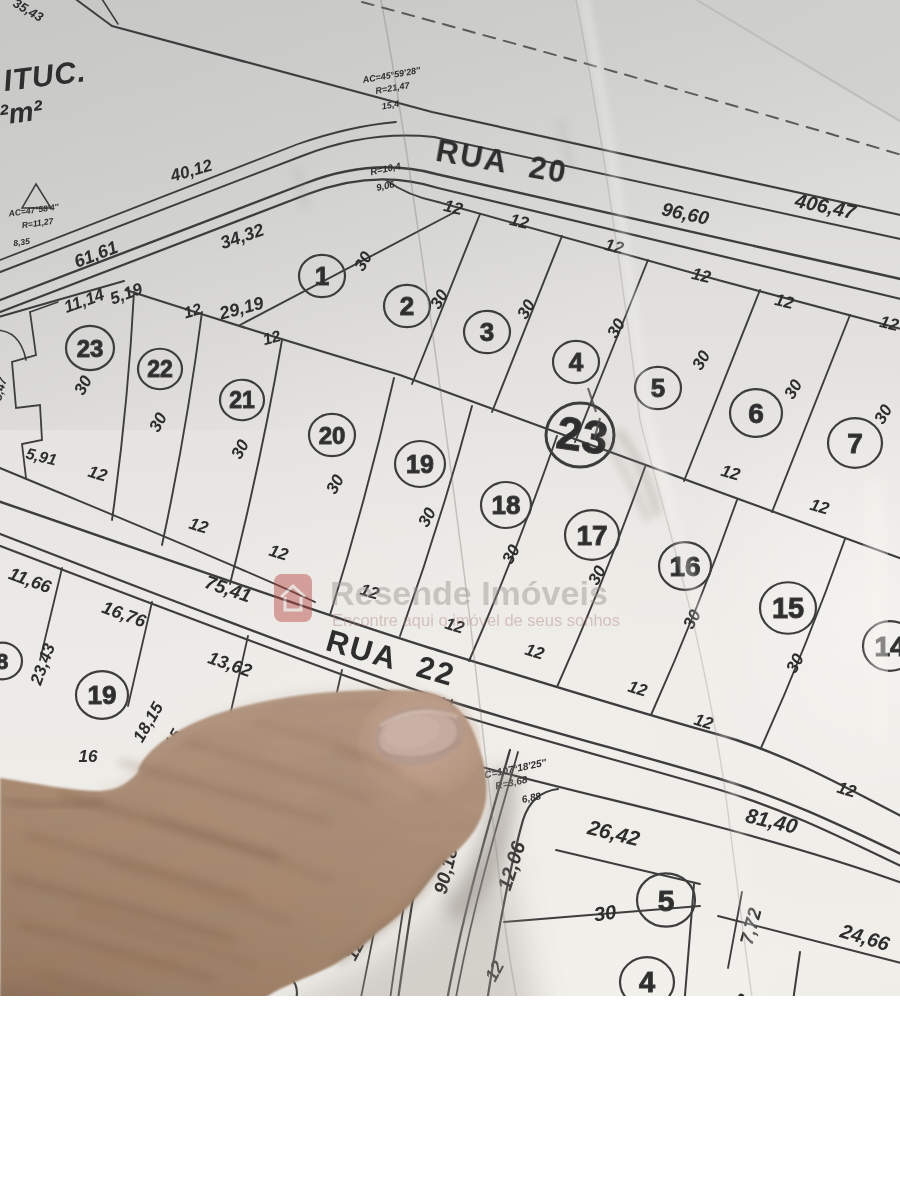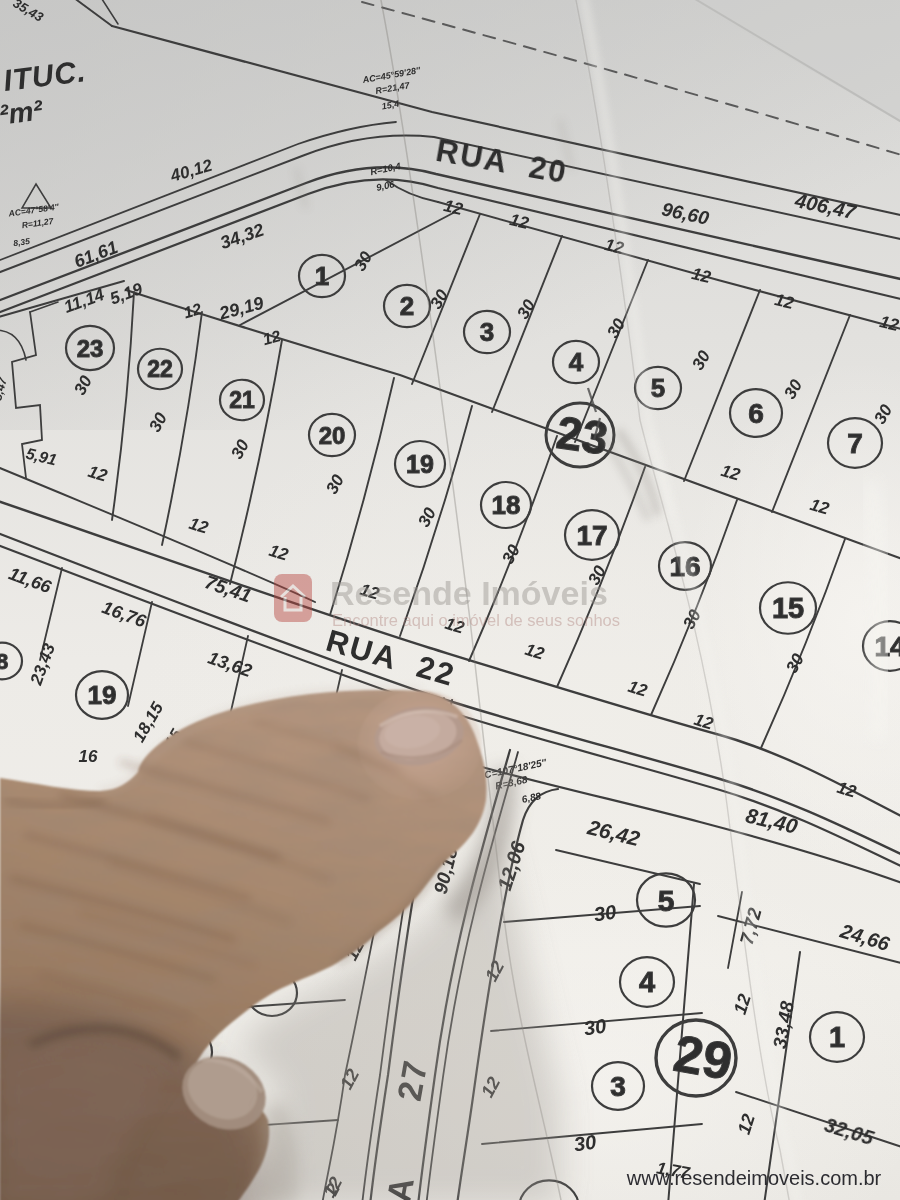--- a/index.html
+++ b/index.html
@@ -1,14 +1,14 @@
 <!DOCTYPE html>
 <html><head><meta charset="utf-8"><style>
 html,body{margin:0;padding:0}
-#c{position:relative;width:900px;height:1200px;overflow:hidden;background:#d4d3d0}
+#c{position:relative;width:900px;height:996px;overflow:hidden;background:#d4d3d0}
 </style></head><body>
 <div id="c">
 <svg width="900" height="1200" viewBox="0 0 900 1200" font-family="&quot;Liberation Sans&quot;, sans-serif">
 <defs>
 <filter id="b1" x="-20%" y="-20%" width="140%" height="140%">
           <feGaussianBlur stdDeviation="0.55"></feGaussianBlur>
         </filter>
 <filter id="b4" x="-40%" y="-40%" width="180%" height="180%">
           <feGaussianBlur stdDeviation="4"></feGaussianBlur>
         </filter>

